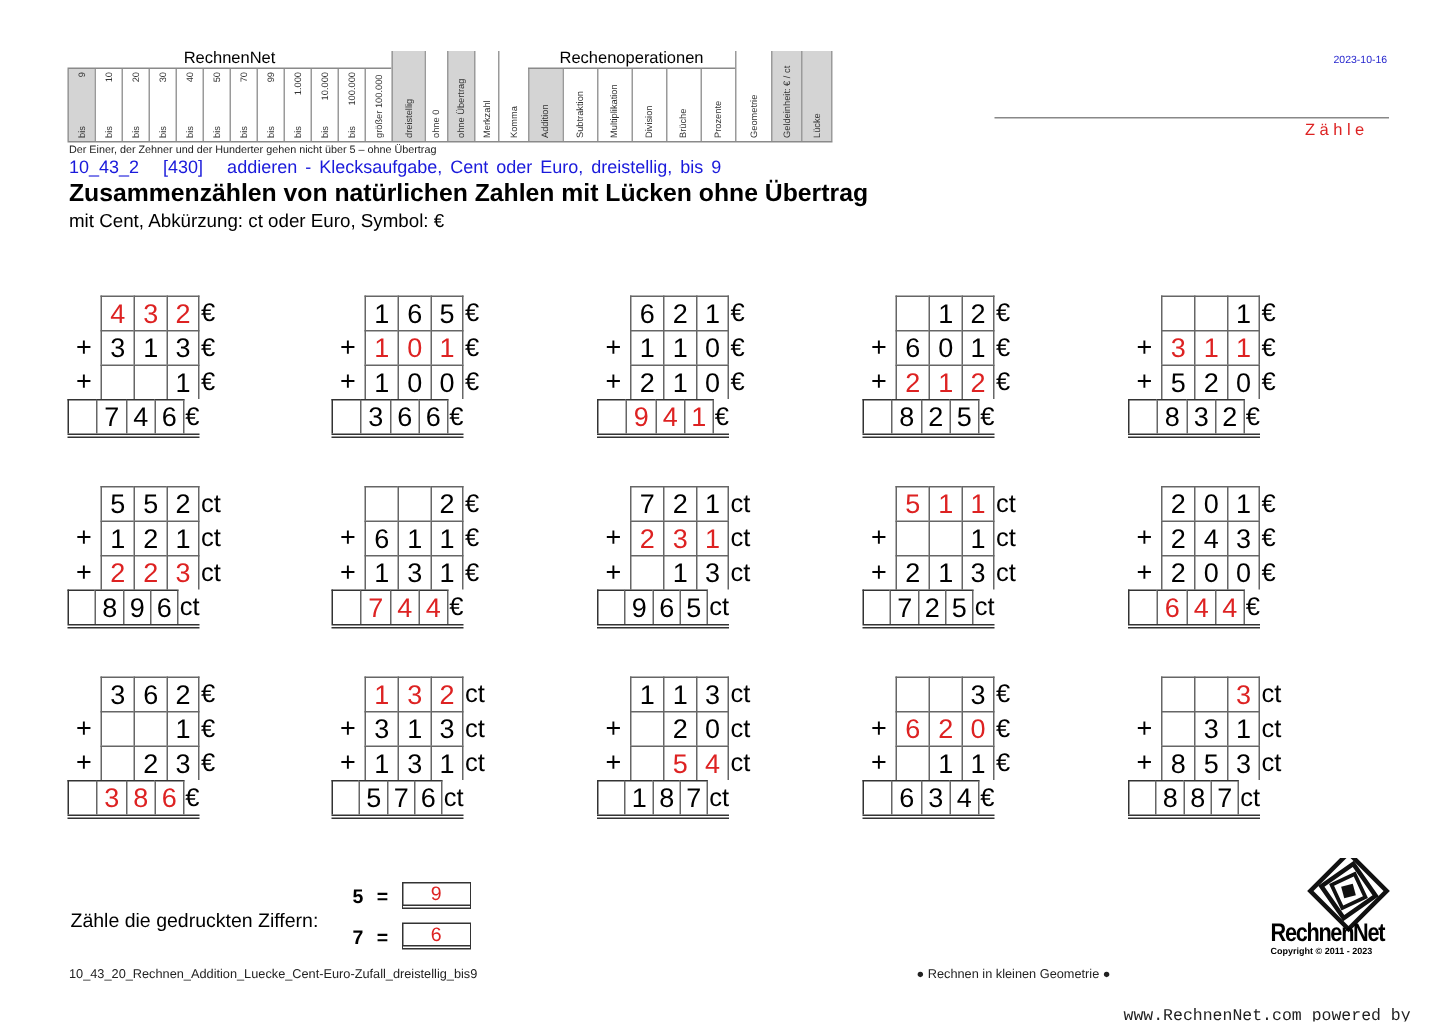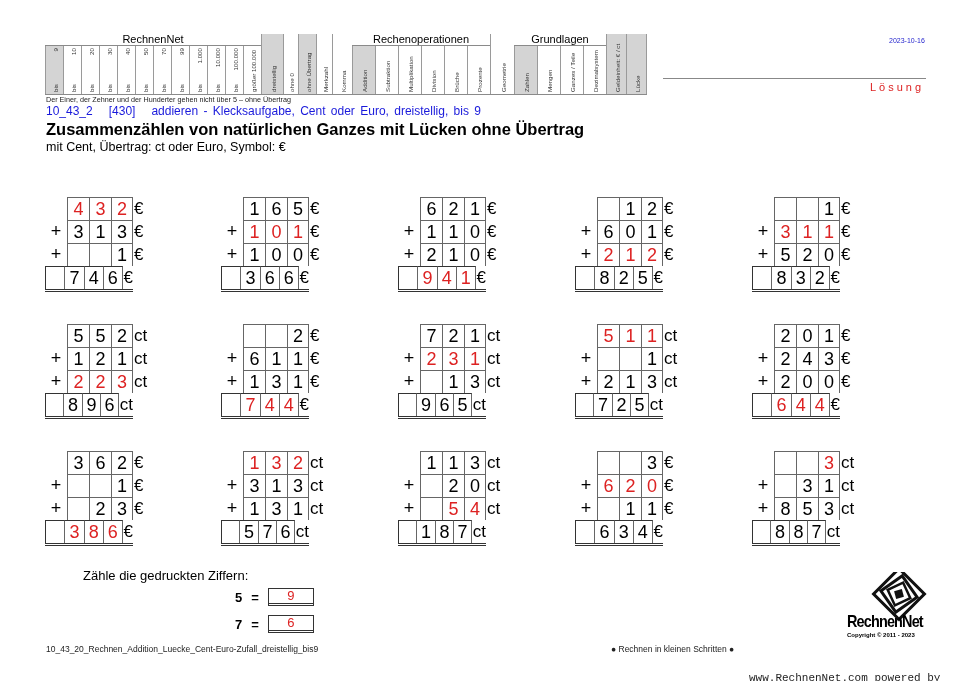--- a/index.html
+++ b/index.html
@@ -40,21 +40,21 @@
   .cell { width: 22px; height: 23px; box-sizing: border-box; border-left: 1px solid #666;
           border-top: 1px solid #666; font-size: 18px; line-height: 23px; text-align: center; }
   .cell:last-of-type { border-right: 1px solid #666; }
   .cell.red { color: #d22; }
   .unit { height: 23px; font-size: 17px; line-height: 23px; padding-left: 1px; }
   .prow.sum .sign { border-top: 1px solid #333; border-left: 1px solid #333; }
   .prow.sum .cell { border-top: 1.5px solid #333; }
   .prow.sum { border-bottom: 3px double #333; width: 88px; }
 
   
-  .count-label { position: absolute; left: 47px; top: 568px; font-size: 13px; margin-left: 36px; }
+  .count-label { position: absolute; left: 47px; top: 606px; font-size: 13px; }
   .count-row { position: absolute; left: 235px; font-size: 13px; font-weight: bold; display: flex; align-items: center; }
   .count-row .eq { margin: 0 9px 0 9px; font-weight: bold; }
   .count-box { width: 44px; height: 14px; border: 1px solid #333; border-bottom: 3px double #333;
                text-align: center; font-weight: normal; color: #d22; font-size: 13px; line-height: 14px; }
 
   .filename { position: absolute; left: 46px; top: 644px; font-size: 8.5px; color: #222; }
   .slogan { position: absolute; left: 611px; top: 644px; font-size: 8.5px; color: #222; }
   .website { position: absolute; left: 749px; top: 672px; font-size: 11px; color: #222; font-family: Liberation Mono, monospace; }
 
   .logo { position: absolute; left: 843px; top: 572px; width: 90px; height: 70px; }
@@ -167,59 +167,42 @@
         </div>
       </div>
   </div>
   <div class="sgl" style="display:flex;flex-direction:row;" id="sgl-b">
       <div style="display: flex; flex-direction: column; height: 60px;">
         <div class="col" style="width: 24px; flex: 1 1 0%;">
           <span class="vt">Geometrie</span>
         </div>
       </div>
     </div>
-  <div class="grp">
-    <div class="grp-title">Grundlagen</div>
-    <div class="grp-cols" id="gl-cols">
-        <div class="col gray" style="width: 23px;">
-          <span class="vt">Zahlen</span>
-        </div>
-        <div class="col" style="width: 23px;">
-          <span class="vt">Mengen</span>
-        </div>
-        <div class="col" style="width: 23px;">
-          <span class="vt">Ganzes / Teile</span>
-        </div>
-        <div class="col" style="width: 23px;">
-          <span class="vt">Dezimalsystem</span>
-        </div>
-      </div>
-  </div>
   <div class="sgl" style="display:flex;flex-direction:row;border-right:1px solid #9a9a9a;" id="sgl-c">
       <div style="display: flex; flex-direction: column; height: 60px;">
         <div class="col gray" style="width: 20px; flex: 1 1 0%;">
           <span class="vt">Geldeinheit: € / ct</span>
         </div>
       </div>
       <div style="display: flex; flex-direction: column; height: 60px;">
         <div class="col gray" style="width: 20px; flex: 1 1 0%;">
           <span class="vt">Lücke</span>
         </div>
       </div>
     </div>
 </div>
 
 <div class="date">2023-10-16</div>
 <div class="hline"></div>
-<div class="loesung">Lösung</div>
+<div class="loesung">Zähle</div>
 
 <div class="note">Der Einer, der Zehner und der Hunderter gehen nicht über 5 – ohne Übertrag</div>
 <div class="code" style="white-space:pre;">10_43_2   [430]   addieren - Klecksaufgabe, Cent oder Euro, dreistellig, bis 9</div>
-<div class="title">Zusammenzählen von natürlichen Ganzes mit Lücken ohne Übertrag</div>
-<div class="subtitle">mit Cent, Übertrag: ct oder Euro, Symbol: €</div>
+<div class="title">Zusammenzählen von natürlichen Zahlen mit Lücken ohne Übertrag</div>
+<div class="subtitle">mit Cent, Abkürzung: ct oder Euro, Symbol: €</div>
 
 <div id="problems">
     <div class="prob" style="left: 45px; top: 197px;">
       <div class="prow">
         <div class="sign"></div>
         <div class="cell red">4</div>
         <div class="cell red">3</div>
         <div class="cell red" style="border-right: 1px solid rgb(102, 102, 102);">2</div>
         <div class="unit">€</div>
       </div>
@@ -673,21 +656,21 @@
   <span class="eq">=</span>
   <div class="count-box">9</div>
 </div>
 <div class="count-row" style="top:615px;">
   <span>7</span>
   <span class="eq">=</span>
   <div class="count-box">6</div>
 </div>
 
 <div class="filename">10_43_20_Rechnen_Addition_Luecke_Cent-Euro-Zufall_dreistellig_bis9</div>
-<div class="slogan">● Rechnen in kleinen Schritten ●</div>
+<div class="slogan">● Rechnen in kleinen Geometrie ●</div>
 <div class="website">www.RechnenNet.com powered by KolbergNet</div>
 
 <svg class="logo" viewBox="0 0 90 70">
   <g transform="translate(56,22) rotate(45)">
     <rect x="-18" y="-18" width="36" height="36" fill="none" stroke="#111" stroke-width="3"></rect>
     <rect x="-13" y="-13" width="26" height="26" fill="none" stroke="#111" stroke-width="3" transform="rotate(10)"></rect>
     <rect x="-8.5" y="-8.5" width="17" height="17" fill="none" stroke="#111" stroke-width="2.5" transform="rotate(20)"></rect>
     <rect x="-4" y="-4" width="8" height="8" fill="#111" transform="rotate(30)"></rect>
   </g>
 </svg>

